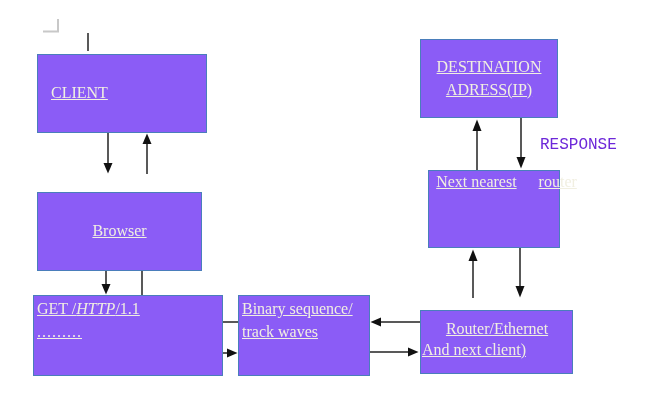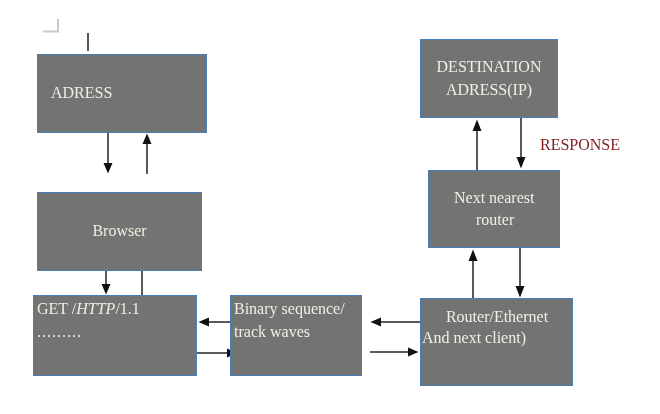--- a/index.html
+++ b/index.html
@@ -13,68 +13,70 @@
   }
   .connector-layer {
     position: absolute;
     left: 0; top: 0;
     width: 660px; height: 414px;
     pointer-events: none;
   }
   .box {
     position: absolute;
     box-sizing: border-box;
-    background: #737373;
+    background: #8b5cf6;
     border: 1.5px solid #4A7EBB;
     color: #F1EFE1;
     font-size: 16px;
     line-height: 1.38;
+    text-decoration: underline;
   }
   .ln { white-space: pre; }
   .box-client {
     left: 37px; top: 54px; width: 170px; height: 79px;
     display: flex; flex-direction: column; justify-content: center;
     padding-left: 5px;
   }
   .box-client .l1 { margin-left: 8px; }
   .box-browser {
     left: 37px; top: 192px; width: 165px; height: 79px;
     display: flex; align-items: center; justify-content: center;
   }
   .box-get {
-    left: 33px; top: 295px; width: 164px; height: 81px;
+    left: 33px; top: 295px; width: 190px; height: 81px;
     padding: 2px 0 0 3px; line-height: 1.42;
   }
   .box-get .l3 { letter-spacing: 1px; }
   .box-binary {
-    left: 230px; top: 295px; width: 132px; height: 81px;
+    left: 238px; top: 295px; width: 132px; height: 81px;
     padding: 2px 0 0 3px; line-height: 1.42;
   }
   .box-router {
-    left: 420px; top: 298px; width: 153px; height: 88px;
+    left: 420px; top: 310px; width: 153px; height: 64px;
     padding: 8px 0 0 1px; line-height: 1.3;
   }
   .box-router .l1 { text-align: center; }
   .box-nnr {
     left: 428px; top: 170px; width: 132px; height: 78px;
-    display: flex; flex-direction: column; justify-content: center;
+    display: flex; flex-direction: row; justify-content: center;
     padding-left: 25px;
   }
   .box-nnr .l2 { margin-left: 22px; }
   .box-dest {
     left: 420px; top: 39px; width: 138px; height: 79px;
     display: flex; flex-direction: column; justify-content: center;
     text-align: center;
   }
   .response-label {
     position: absolute;
     left: 540px; top: 136px;
     font-size: 16px;
-    color: #7f1d1d;
+    color: #6d28d9;
     white-space: pre;
+    font-family: Liberation Mono, monospace;
   }
 </style>
 </head>
 <body>
 
 <div class="canvas">
 
   <svg class="connector-layer" viewBox="0 0 660 414">
 
     <g>
@@ -140,21 +142,21 @@
       <polygon points="472.5,131 481.5,131 477,119.5" fill="#111111"></polygon>
     </g>
 
     <g>
       <line x1="521" y1="118" x2="521" y2="158" stroke="#222222" stroke-width="1.5"></line>
       <polygon points="516.5,157 525.5,157 521,168.5" fill="#111111"></polygon>
     </g>
   </svg>
 
   <div class="box box-client">
-    <div class="ln l1">ADRESS</div>
+    <div class="ln l1">CLIENT</div>
   </div>
 
   <div class="box box-browser">
     <div class="ln">Browser</div>
   </div>
 
   <div class="box box-get">
     <div class="ln l1"><span>GET /</span><i>HTTP</i><span>/1.1</span></div>
     <div class="ln l3">.........</div>
   </div>

